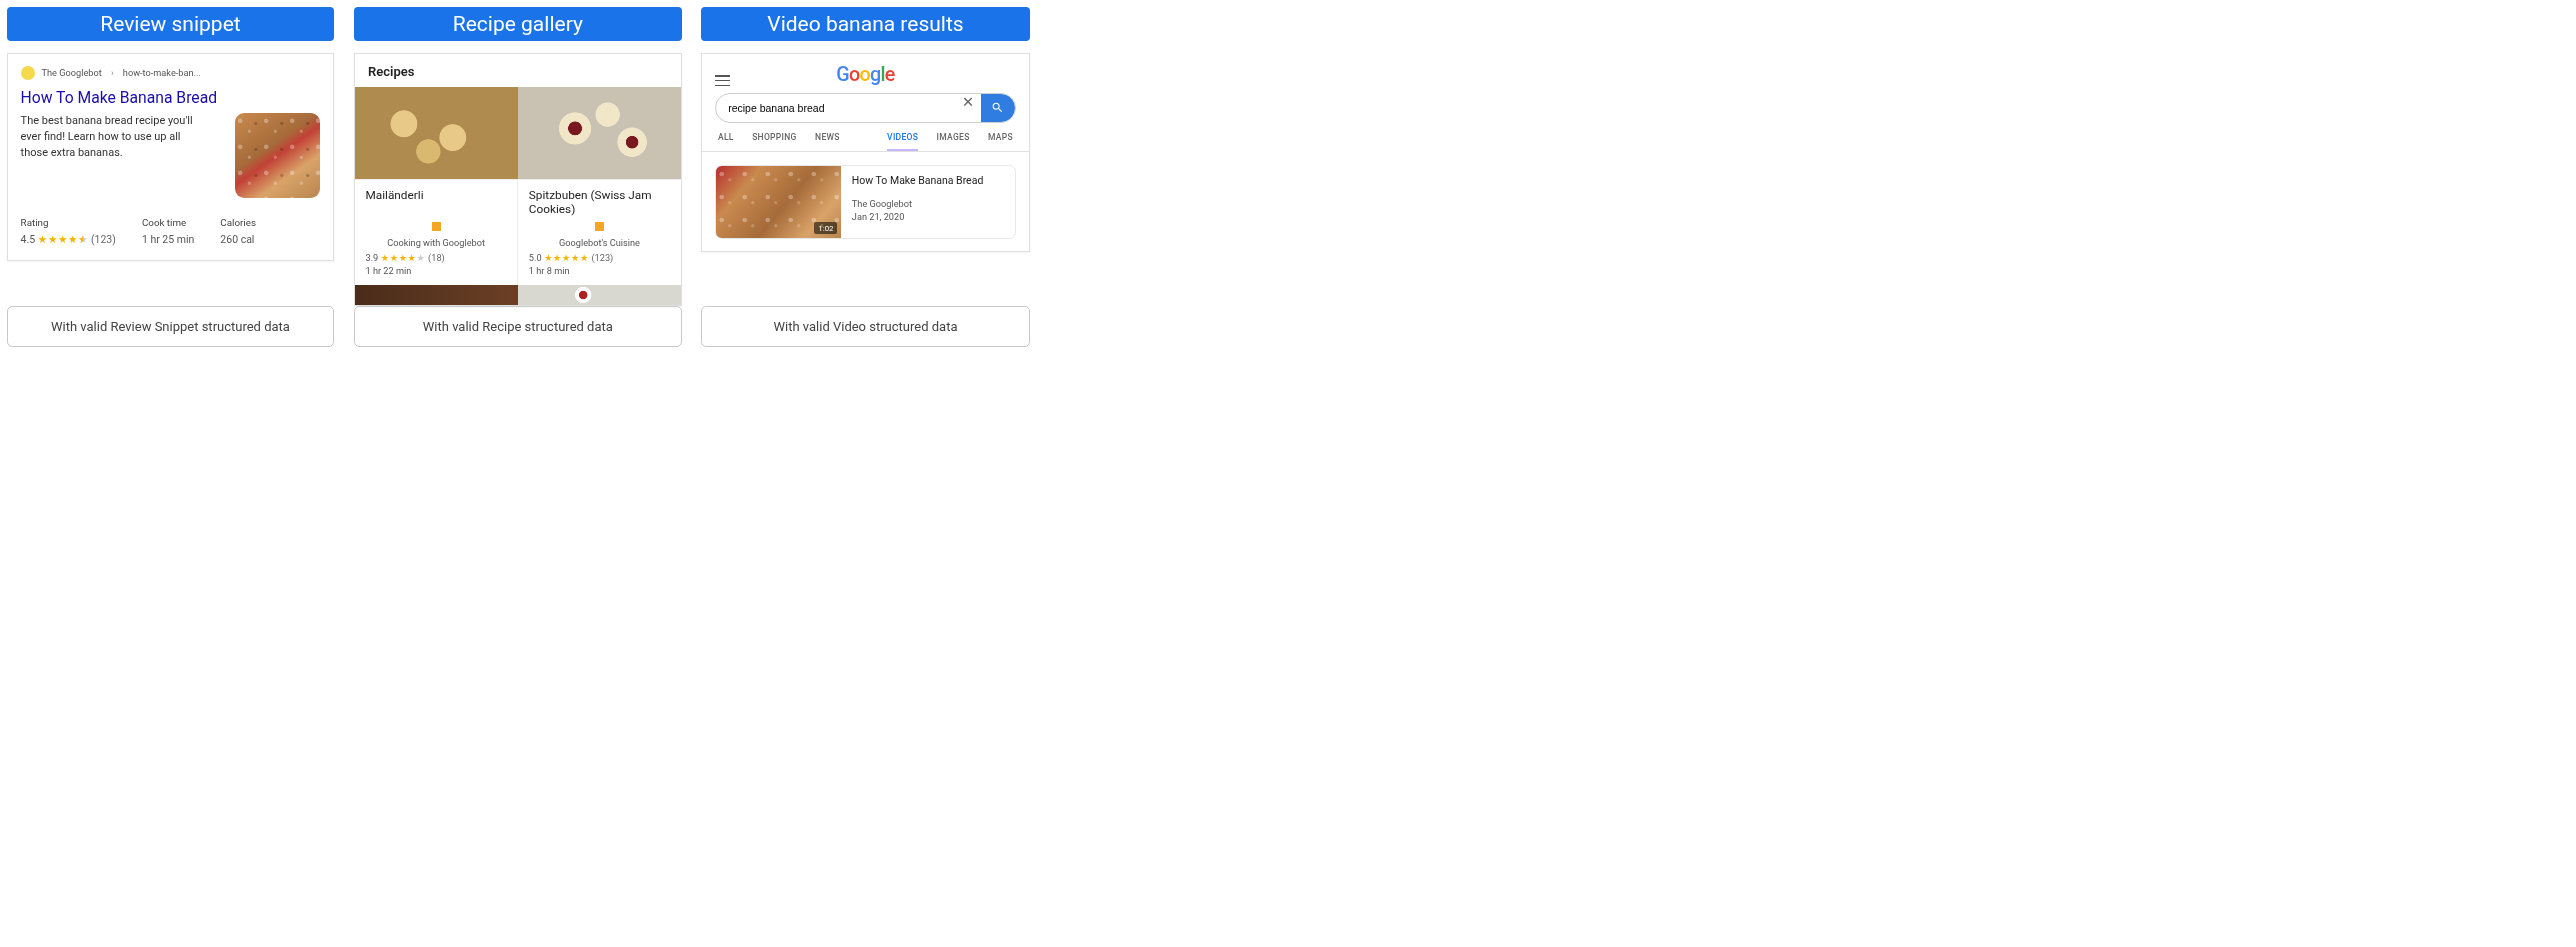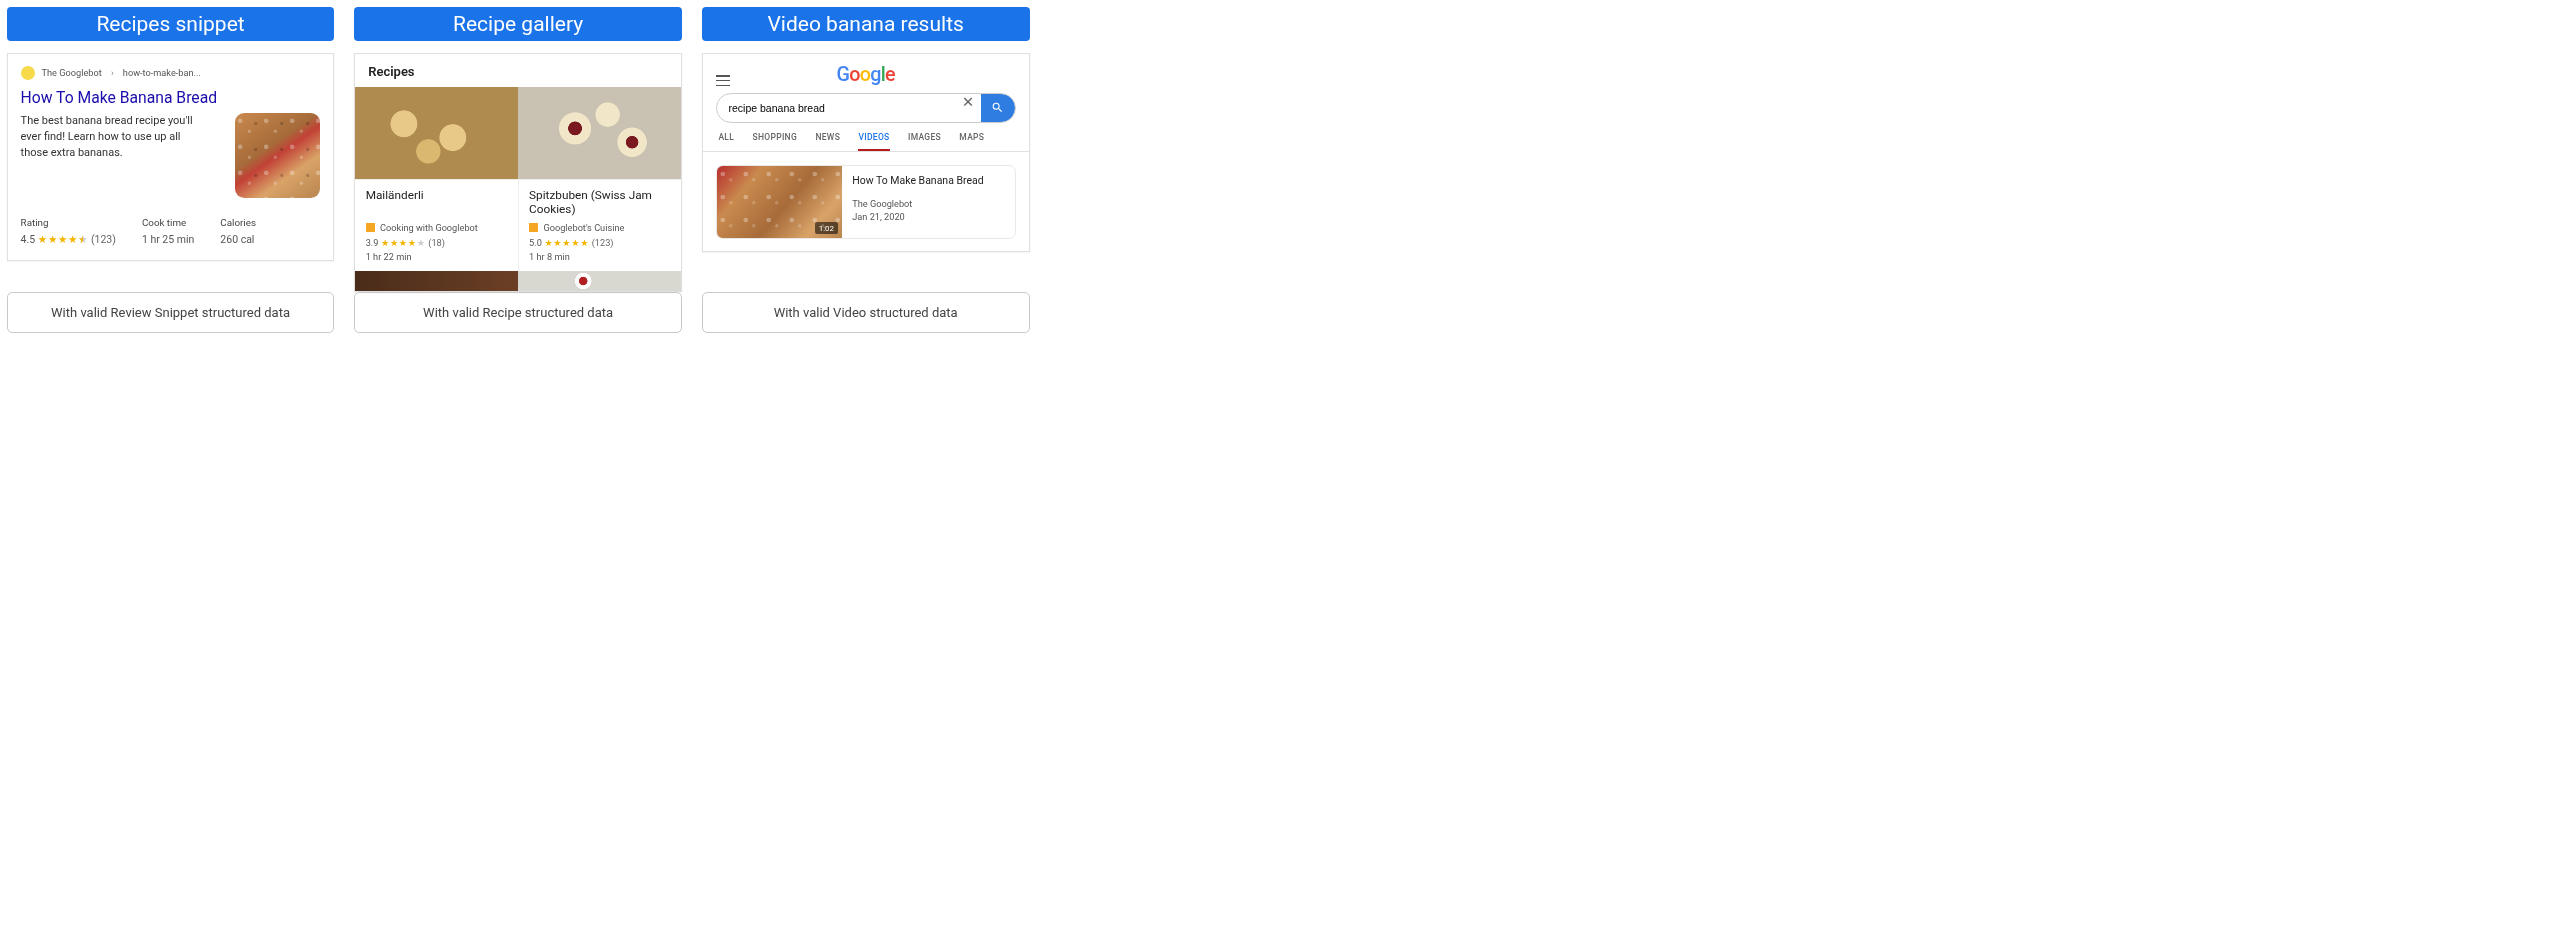--- a/index.html
+++ b/index.html
@@ -82,21 +82,21 @@
     #b08b4f;}
   .rg-strip .img.cookies2{ background:
     radial-gradient(circle at 35% 45%, #7a1820 6.6px, #f2e6c8 7.2px 15.7px, transparent 16.4px),
     radial-gradient(circle at 70% 60%, #7a1820 5.9px, #f2e6c8 6.6px 14.4px, transparent 15px),
     radial-gradient(circle at 55% 30%, #f2e6c8 11.8px, transparent 12.5px),
     #c9c2b3;}
   .rg-row { display:flex; }
   .rg-cell { flex:1; padding:7.9px 10.5px 9.2px; border-top:0.7px solid #eee; border-right:0.7px solid #eee;}
   .rg-cell:last-child{border-right:none;}
   .rg-name { font-size:11.8px; color:#222; margin-bottom:5.2px; min-height:29px;}
-  .rg-source { font-size:9.2px; color:#555; display:flex; align-items:center; gap:5.2px; margin-bottom:3.9px;}
+  .rg-source { font-size:9.2px; color:#555; display:flex; align-items:center; gap:5.2px; margin-bottom:3.9px;flex-direction:column;}
   .rg-source .sq{width:9.2px;height:9.2px;background:#f5a623;display:inline-block;}
   .rg-rating { font-size:9.2px; color:#555; margin-bottom:2.6px; display:flex; align-items:center; gap:2.6px;}
   .rg-rating .stars{font-size:9.2px;}
   .rg-time { font-size:9.2px; color:#555;}
   .rg-bottom-strip{height:19.7px;display:flex;}
   .rg-bottom-strip .b1{flex:1;background:linear-gradient(90deg,#4a2c1a,#6b3f25);}
   .rg-bottom-strip .b2{flex:1;background:
     radial-gradient(circle at 40% 50%, #b02020 3.9px, #fff 4.6px 7.9px, transparent 8.5px),
     #d8d8d0;}
 
@@ -107,40 +107,40 @@
   .hamburger span{height:1.3px;background:#555;display:block;}
   .glogo{flex:1;text-align:center;font-size:19.7px;font-weight:500;letter-spacing:-0.7px;}
   .glogo .b{color:#4285f4}.glogo .r{color:#ea4335}.glogo .y{color:#fbbc05}.glogo .g{color:#34a853}
   .vs-searchbar{margin:0 13px 3px;display:flex;border:0.7px solid #ccc;border-radius:17px;overflow:hidden;height:30px;}
   .vs-searchbar input{flex:1;border:none;padding:0 11.8px;font-size:10.5px;outline:none;background:transparent;}
   .vs-searchbar .clear{padding:0 6.6px;color:#666;font-size:14.4px;cursor:pointer;}
   .vs-searchbar .go{background:#2f7de1;color:#fff;width:34px;height:100%;display:flex;align-items:center;justify-content:center;cursor:pointer;border-radius:0 17px 17px 0;}
   .vs-searchbar .go svg{width:13px;height:13px;fill:#fff;}
   .vs-tabs{display:flex;gap:18.4px;padding:0 15.7px;border-bottom:0.7px solid #e0e0e0;font-size:8.5px;color:#666;font-weight:500;letter-spacing:0.3px;overflow:hidden;}
   .vs-tabs .tab{padding:6.6px 0;cursor:pointer;white-space:nowrap;}
-  .vs-tabs .tab.active{color:#1a73e8;border-bottom:2px solid #b91c1c;}
+  .vs-tabs .tab.active{color:#1a73e8;border-bottom:2px solid #c4b5fd;margin-left:29px;}
   .vs-result{margin:13px 13px 0;border:0.7px solid #e8e8e8;border-radius:6.6px;display:flex;overflow:hidden;}
   .vs-thumb{width:125px;height:72px;position:relative;background:linear-gradient(130deg,#b82d2d 0%,#c98a4e 25%,#a66b3a 55%,#d9a368 80%,#b8854f 100%);}
   .vs-thumb::after{content:"";position:absolute;inset:0;background:
     radial-gradient(circle at 25% 35%, rgba(255,255,255,.3) 2px, transparent 2.6px),
     radial-gradient(circle at 60% 60%, rgba(255,255,255,.2) 1.3px, transparent 2px);
     background-size:23px 23px;}
   .vs-dur{position:absolute;bottom:3.9px;right:3.9px;background:rgba(0,0,0,.55);color:#fff;font-size:7.9px;padding:1.3px 3.9px;border-radius:2px;}
   .vs-info{padding:7.9px 10.5px;flex:1;}
   .vs-vtitle{font-size:10.5px;color:#222;margin-bottom:11.8px;}
   .vs-src{font-size:9.2px;color:#555;margin-bottom:1.3px;}
   .vs-date{font-size:9.2px;color:#555;}
 </style>
 </head>
 <body>
 
 <div class="wrap">
 
   <div class="col">
-    <div class="banner">Recipes snippet</div>
+    <div class="banner">Review snippet</div>
 
     <div class="card rs-card">
       <div class="rs-breadcrumb">
         <span class="rs-dot"></span>
         <span>The Googlebot</span>
         <span class="sep">›</span>
         <span>how-to-make-ban...</span>
       </div>
       <div class="rs-title">How To Make Banana Bread</div>
       <div class="rs-body">

